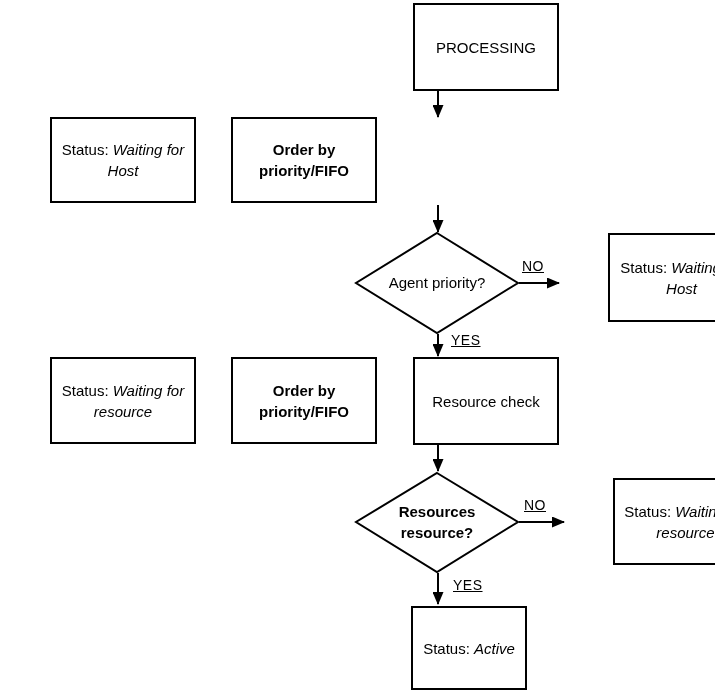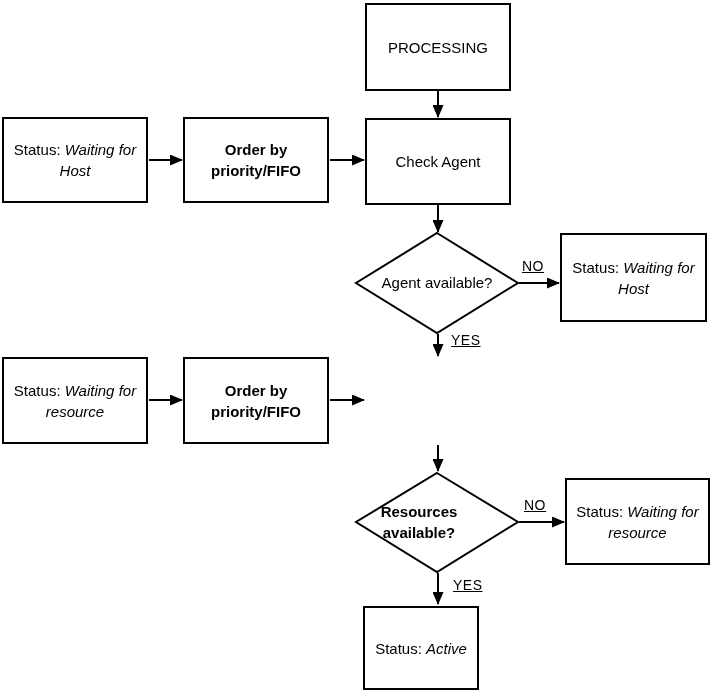--- a/index.html
+++ b/index.html
@@ -17,20 +17,21 @@
     box-sizing:border-box;
     border:2px solid #000000;
     background:#ffffff;
     display:flex;
     align-items:center;
     justify-content:flex-end;
     text-align:center;
     font-size:15px;
     line-height:1.4;
     padding:4px 8px;
+    margin-left:48px;
   }
   .label{width:100%;}
   .line{display:block;font-weight:bold;}
   .diamond-label{
     position:absolute;
     text-align:center;
     font-size:15px;
     line-height:1.4;
   }
   .edge-label{
@@ -77,53 +78,53 @@
     <div class="label"><span>Status: </span><em>Waiting for Host</em></div>
   </div>
 
   <div class="box" style="left:183px;top:117px;width:146px;height:86px">
     <div class="label">
         <span class="line">Order by</span>
         <span class="line">priority/FIFO</span>
       </div>
   </div>
 
-  <div class="box" style="left:365px;top:118px;width:146px;height:87px">
-    <div class="label">Check Agent</div>
-  </div>
 
   <div class="box" style="left:560px;top:233px;width:147px;height:89px">
     <div class="label"><span>Status: </span><em>Waiting for Host</em></div>
   </div>
 
   <div class="box" style="left:2px;top:357px;width:146px;height:87px">
     <div class="label"><span>Status: </span><em>Waiting for resource</em></div>
   </div>
 
   <div class="box" style="left:183px;top:357px;width:146px;height:87px">
     <div class="label">
         <span class="line">Order by</span>
         <span class="line">priority/FIFO</span>
       </div>
   </div>
 
+  <div class="box" style="left:365px;top:357px;width:146px;height:88px">
+    <div class="label">Resource check</div>
+  </div>
 
   <div class="box" style="left:565px;top:478px;width:145px;height:87px">
     <div class="label"><span>Status: </span><em>Waiting for resource</em></div>
   </div>
 
   <div class="box" style="left:363px;top:606px;width:116px;height:84px">
     <div class="label"><span>Status: </span><em>Active</em></div>
   </div>
 
-  <div class="diamond-label" style="left:362px;top:272px;width:150px">Agent available?</div>
+  <div class="diamond-label" style="left:362px;top:272px;width:150px">Agent priority?</div>
 
-  <div class="diamond-label" style="left:344px;top:501px;width:150px">
+  <div class="diamond-label" style="left:362px;top:501px;width:150px">
       <span class="line">Resources</span>
-      <span class="line">available?</span>
+      <span class="line">resource?</span>
     </div>
 
   <div class="edge-label" style="left:522px;top:258px">NO</div>
   <div class="edge-label" style="left:451px;top:332px">YES</div>
   <div class="edge-label" style="left:524px;top:497px">NO</div>
   <div class="edge-label" style="left:453px;top:577px">YES</div>
 
 </div>
 
 </body></html>

